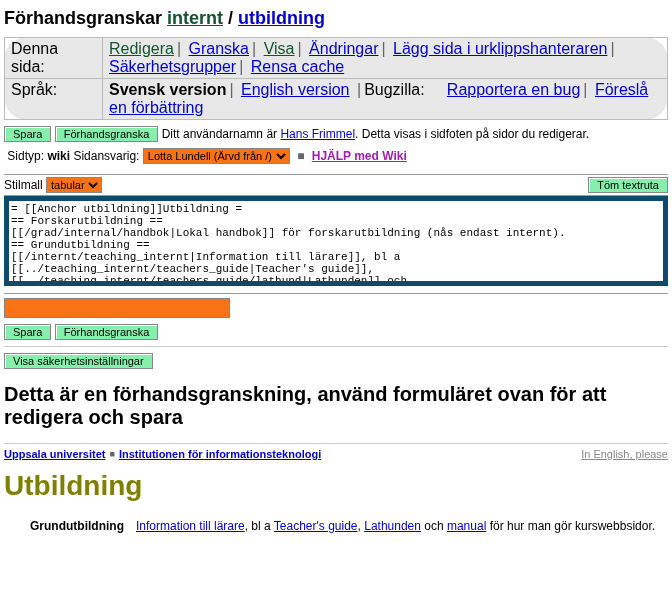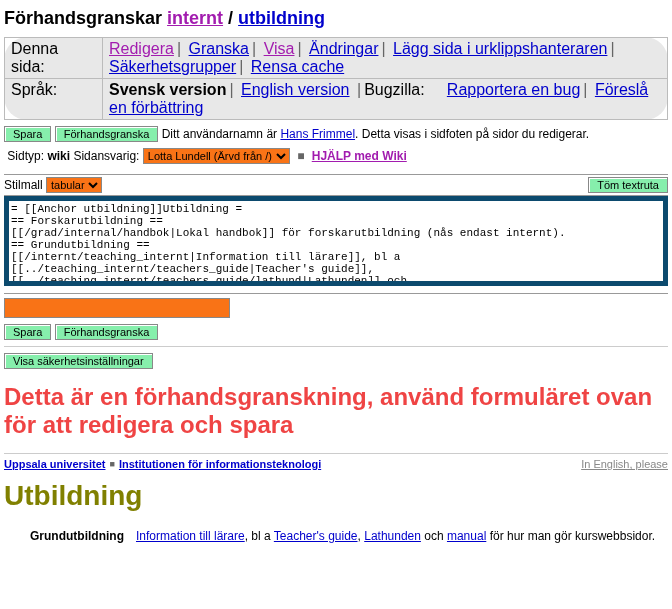--- a/index.html
+++ b/index.html
@@ -3,21 +3,21 @@
 <meta charset="utf-8">
 <style>
   body {
     font-family: Verdana, Geneva, sans-serif;
     font-size: 12px;
     margin: 4px;
     color: #000;
     background: #fff;
   }
   a { color: #0000cc; text-decoration: underline; }
-  a.visited { color: #a21caf; }
+  a.visited { color: #14532d; }
   h2.breadcrumb {
     font-size: 18px;
     font-weight: bold;
     margin: 4px 0 8px 0;
   }
   h2.breadcrumb a { text-decoration: underline; }
   table.meta {
     border-collapse: collapse;
     width: 100%;
     background: #e8e8e8;
@@ -61,22 +61,22 @@
     display: flex;
     align-items: center;
     border-top: 1px solid #999;
     border-bottom: 1px solid #999;
     padding: 2px 0;
     margin-top: 10px;
   }
   .style-row .spacer { flex: 1; }
   hr.thin { border: none; border-top: 1px solid #ccc; margin: 4px 0; }
   h1.preview-warn {
-    color: #ef4444;
-    font-size: 24px;
+    color: #000000;
+    font-size: 20px;
     font-weight: bold;
     margin: 14px 0;
   }
   .crumbs2 { font-size: 11px; display:flex; align-items:center; }
   .crumbs2 .sq { color:#666; font-size:9px; margin:0 4px; }
   .crumbs2 .right { margin-left:auto; color:#888; text-decoration:underline; }
   h1.content-title {
     color: #808000;
     font-size: 28px;
     font-weight: bold;

